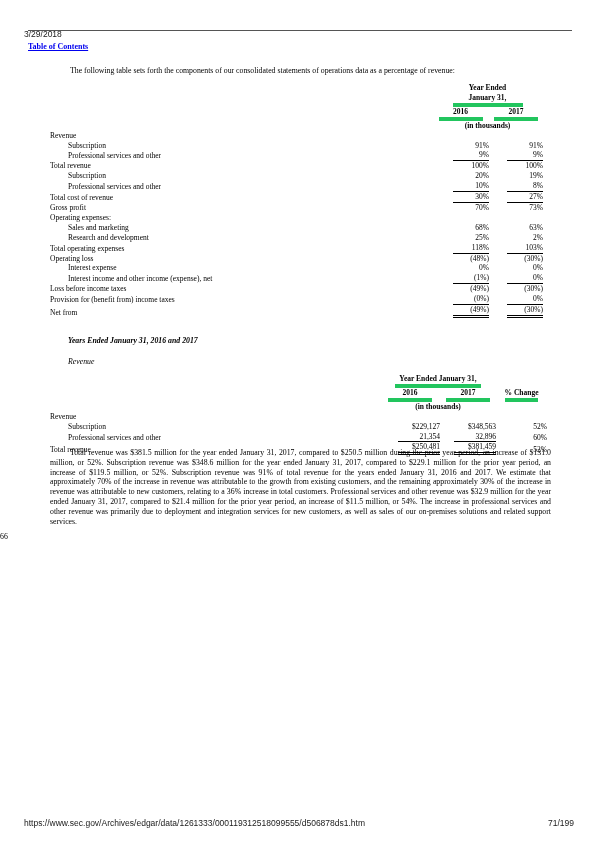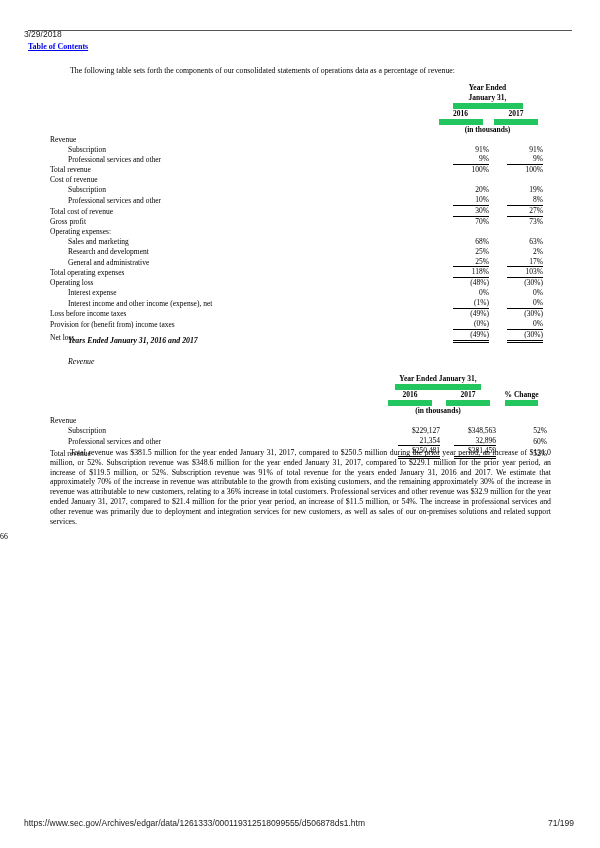--- a/index.html
+++ b/index.html
@@ -33,21 +33,21 @@
   table.fin td{padding:0;font-size:7.5px;line-height:9.9px;vertical-align:bottom;white-space:nowrap;overflow:visible;}
   td.lbl{text-align:left;}
   td.lbl.ind{padding-left:18px;}
   td.num{text-align:right;}
   .v{display:inline-block;min-width:36px;text-align:right;}
   #rev-table .v{min-width:42px;}
   #rev-table .v.chg{min-width:24px;}
   .u{border-bottom:1px solid #000;}
   .uu{border-bottom:3px double #000;}
   td.th{font-weight:bold;font-size:6.3px;line-height:8px;text-align:center;vertical-align:bottom;margin-top:8px;}
-  .hu{display:inline-block;border-bottom:6px solid #22c55e;text-align:center;}
+  .hu{display:inline-block;border-bottom:4px solid #22c55e;text-align:center;}
   .w44{width:44px;} .w70{width:70px;} .w86{width:86px;}
 
   .section-heading{position:absolute;left:68px;top:336px;font-size:7.8px;font-weight:bold;font-style:italic;}
   .section-subheading{position:absolute;left:68px;top:357px;font-size:7.8px;font-style:italic;}
 
   .bodypar{position:absolute;left:50px;right:49px;top:448px;font-size:7.8px;line-height:9.8px;text-align:justify;text-indent:20px;}
   .pagenum{position:absolute;left:0;top:532px;width:100%;text-align:left;font-size:7.8px;}
 </style>
 </head>
 <body>
@@ -105,25 +105,20 @@
             <td class="lbl ind">Professional services and other</td>
             <td class="num"><span class="v u">9%</span></td>
             <td class="num"><span class="v u">9%</span></td>
           </tr>
           <tr>
             <td class="lbl">Total revenue</td>
             <td class="num"><span class="v">100%</span></td>
             <td class="num"><span class="v">100%</span></td>
           </tr>
           <tr>
-            <td class="lbl">Cost of revenue</td>
-            <td class="num"></td>
-            <td class="num"></td>
-          </tr>
-          <tr>
             <td class="lbl ind">Subscription</td>
             <td class="num"><span class="v">20%</span></td>
             <td class="num"><span class="v">19%</span></td>
           </tr>
           <tr>
             <td class="lbl ind">Professional services and other</td>
             <td class="num"><span class="v u">10%</span></td>
             <td class="num"><span class="v u">8%</span></td>
           </tr>
           <tr>
@@ -145,25 +140,20 @@
             <td class="lbl ind">Sales and marketing</td>
             <td class="num"><span class="v">68%</span></td>
             <td class="num"><span class="v">63%</span></td>
           </tr>
           <tr>
             <td class="lbl ind">Research and development</td>
             <td class="num"><span class="v">25%</span></td>
             <td class="num"><span class="v">2%</span></td>
           </tr>
           <tr>
-            <td class="lbl ind">General and administrative</td>
-            <td class="num"><span class="v u">25%</span></td>
-            <td class="num"><span class="v u">17%</span></td>
-          </tr>
-          <tr>
             <td class="lbl">Total operating expenses</td>
             <td class="num"><span class="v u">118%</span></td>
             <td class="num"><span class="v u">103%</span></td>
           </tr>
           <tr>
             <td class="lbl">Operating loss</td>
             <td class="num"><span class="v">(48%)</span></td>
             <td class="num"><span class="v">(30%)</span></td>
           </tr>
           <tr>
@@ -180,21 +170,21 @@
             <td class="lbl">Loss before income taxes</td>
             <td class="num"><span class="v">(49%)</span></td>
             <td class="num"><span class="v">(30%)</span></td>
           </tr>
           <tr>
             <td class="lbl">Provision for (benefit from) income taxes</td>
             <td class="num"><span class="v u">(0%)</span></td>
             <td class="num"><span class="v u">0%</span></td>
           </tr>
           <tr>
-            <td class="lbl">Net loss</td>
+            <td class="lbl">Net from</td>
             <td class="num"><span class="v uu">(49%)</span></td>
             <td class="num"><span class="v uu">(30%)</span></td>
           </tr>
         </tbody>
     </table>
   </div>
 
   <div class="section-heading">Years Ended January 31, 2016 and 2017</div>
   <div class="section-subheading">Revenue</div>
 

